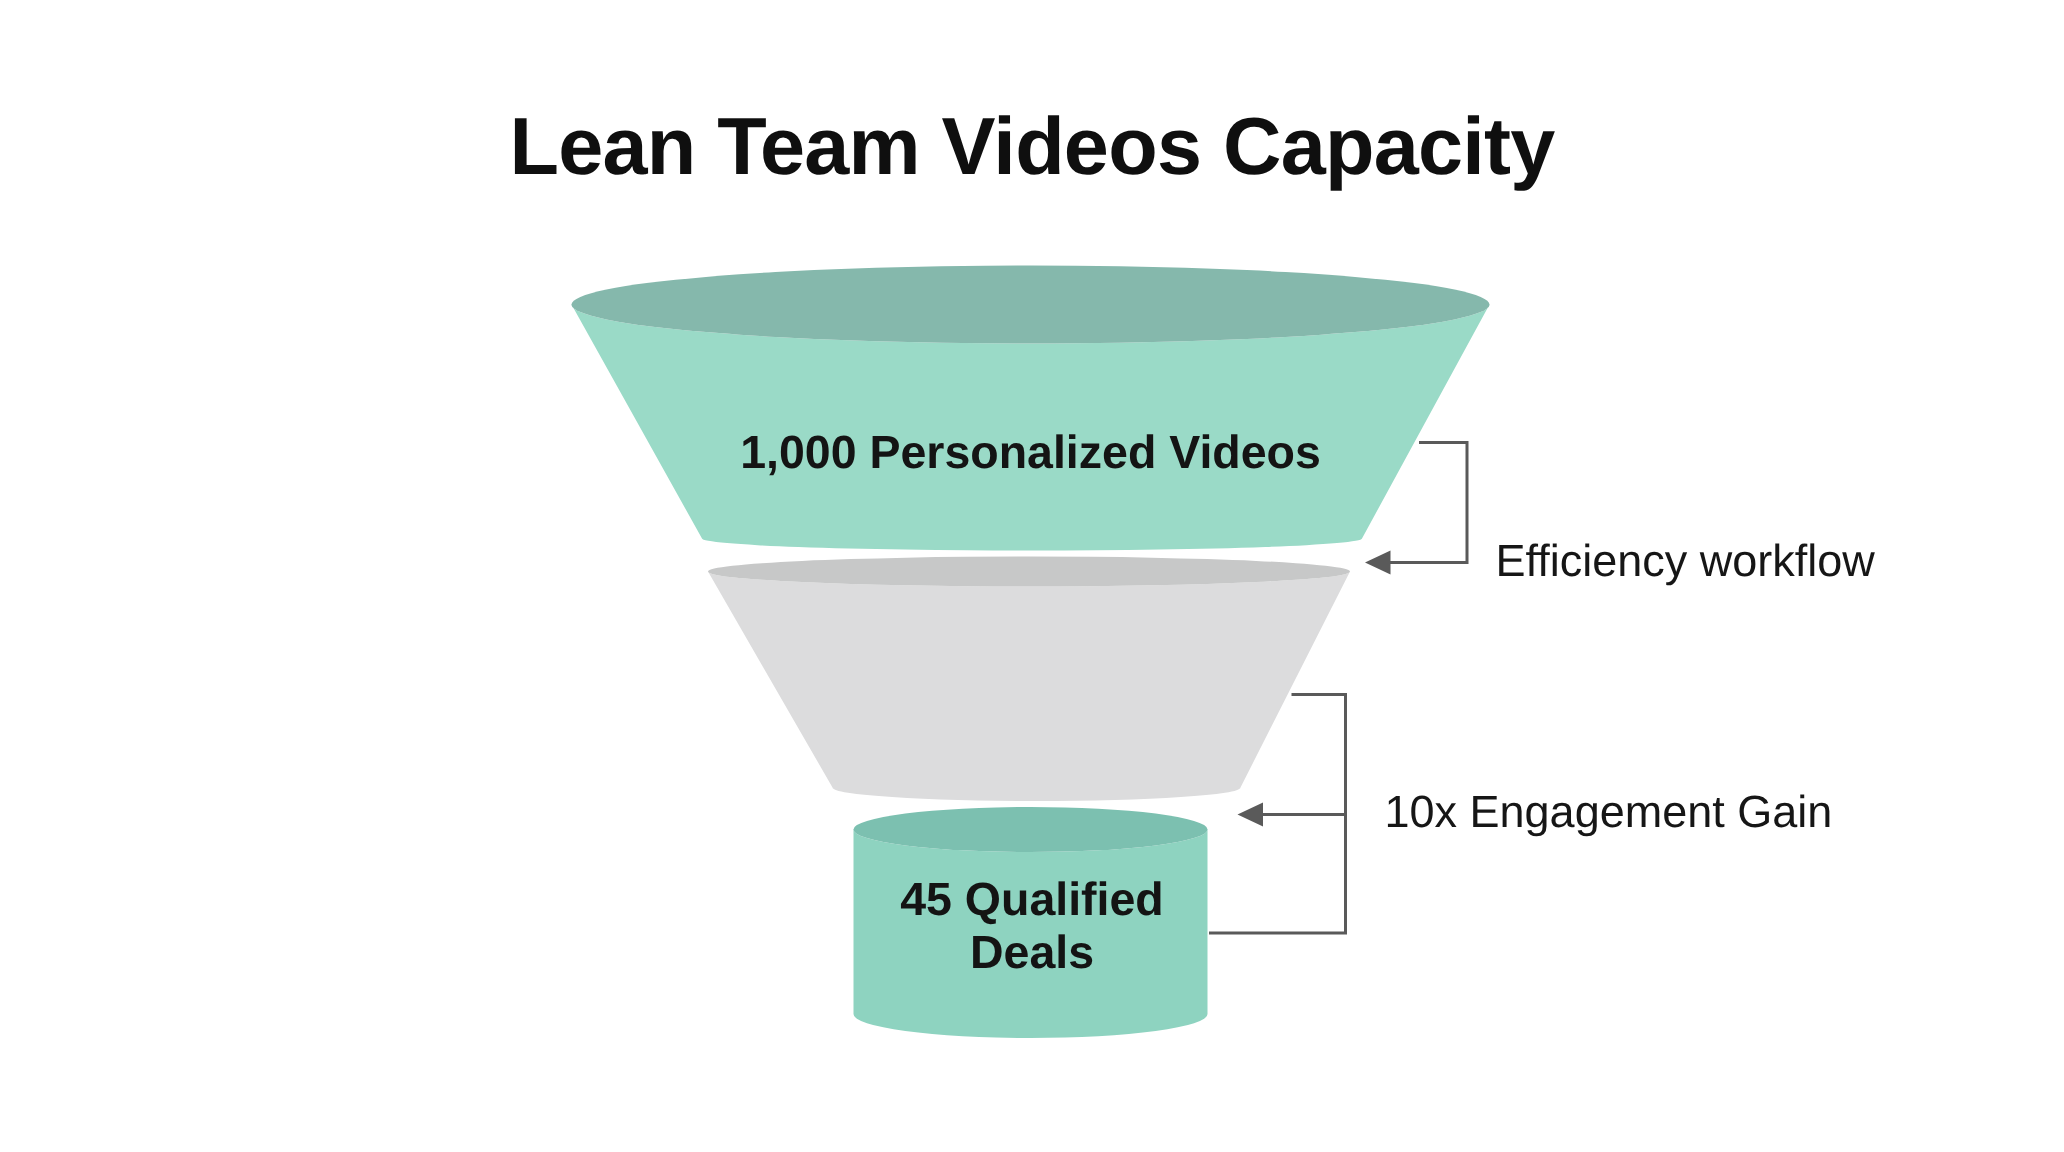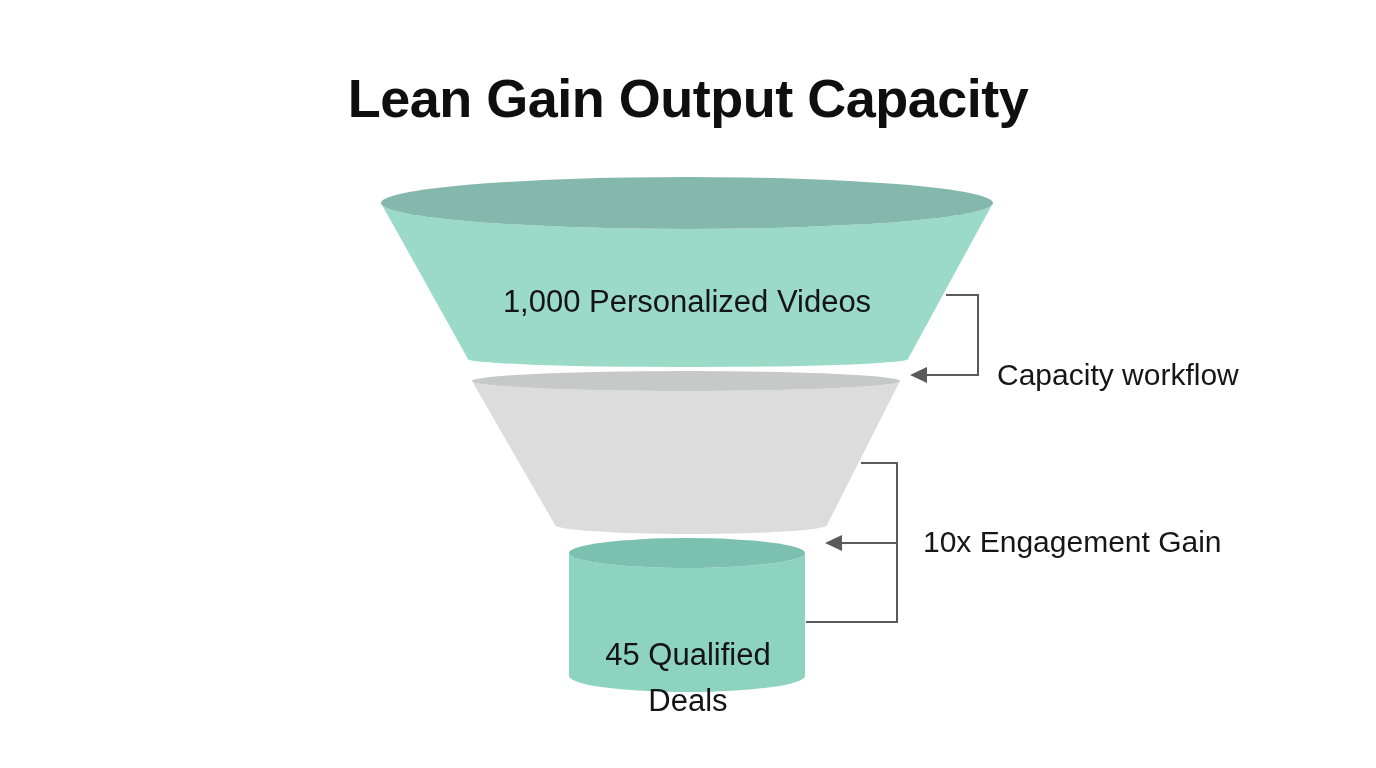--- a/index.html
+++ b/index.html
@@ -23,44 +23,44 @@
     letter-spacing: -0.5px;
     color: #0f0f0f;
     margin: 0;
   }
   .funnel-svg { position: absolute; left: 0; top: 0; }
   .stage-label {
     position: absolute;
     text-align: center;
     font-size: 31px;
     line-height: 35px;
-    font-weight: 400;
+    font-weight: 700;
     color: #141414;
     white-space: pre-line;
   }
   .stage-label.s1 { left: 437px; top: 284px; width: 500px; }
   .stage-label.s2 { left: 488px; top: 441px; width: 400px; }
-  .stage-label.s3 { left: 538px; top: 632px; width: 300px; line-height: 46px; }
+  .stage-label.s3 { left: 538px; top: 582px; width: 300px; line-height: 35px; }
   .annotation {
     position: absolute;
     font-size: 30px;
     line-height: 36px;
     font-weight: 400;
     color: #161616;
     white-space: nowrap;
   }
   .annotation.a1 { left: 997px; top: 357px; }
   .annotation.a2 { left: 923px; top: 524px; }
 </style>
 </head>
 <body>
 
 <div class="canvas">
 
-  <h1 class="title">Lean Gain Output Capacity</h1>
+  <h1 class="title">Lean Team Videos Capacity</h1>
 
   <svg class="funnel-svg" width="1376" height="768" viewBox="0 0 1376 768">
 
     <path d="M 381 203 A 306 26 0 0 0 993 203 L 908 359 A 220 8 0 0 1 468 359 Z" fill="#9adac7"></path>
     <ellipse cx="687" cy="203" rx="306" ry="26" fill="#85b8ac"></ellipse>
 
     <path d="M 472 381 A 214 10 0 0 0 900 381 L 827 525 A 136 9 0 0 1 555 525 Z" fill="#dcdcdd"></path>
     <ellipse cx="686" cy="381" rx="214" ry="10" fill="#c7c8c8"></ellipse>
 
     <path d="M 569 553 A 118 15 0 0 0 805 553 L 805 676 A 118 16 0 0 1 569 676 Z" fill="#8ed3c0"></path>
@@ -70,16 +70,16 @@
     <path d="M 910 375 L 927 367 L 927 383 Z" fill="#5a5a5a"></path>
 
     <path fill="none" stroke-width="2" d="M 861 463 L 897 463 L 897 622 L 806 622 M 897 543 L 839 543" stroke="#5a5a5a"></path>
     <path d="M 825 543 L 842 535 L 842 551 Z" fill="#5a5a5a"></path>
   </svg>
 
   <div class="stage-label s1">1,000 Personalized Videos</div>
   <div class="stage-label s3">45 Qualified
 Deals</div>
 
-  <div class="annotation a1">Capacity workflow</div>
+  <div class="annotation a1">Efficiency workflow</div>
   <div class="annotation a2">10x Engagement Gain</div>
 
 </div>
 
 </body></html>

